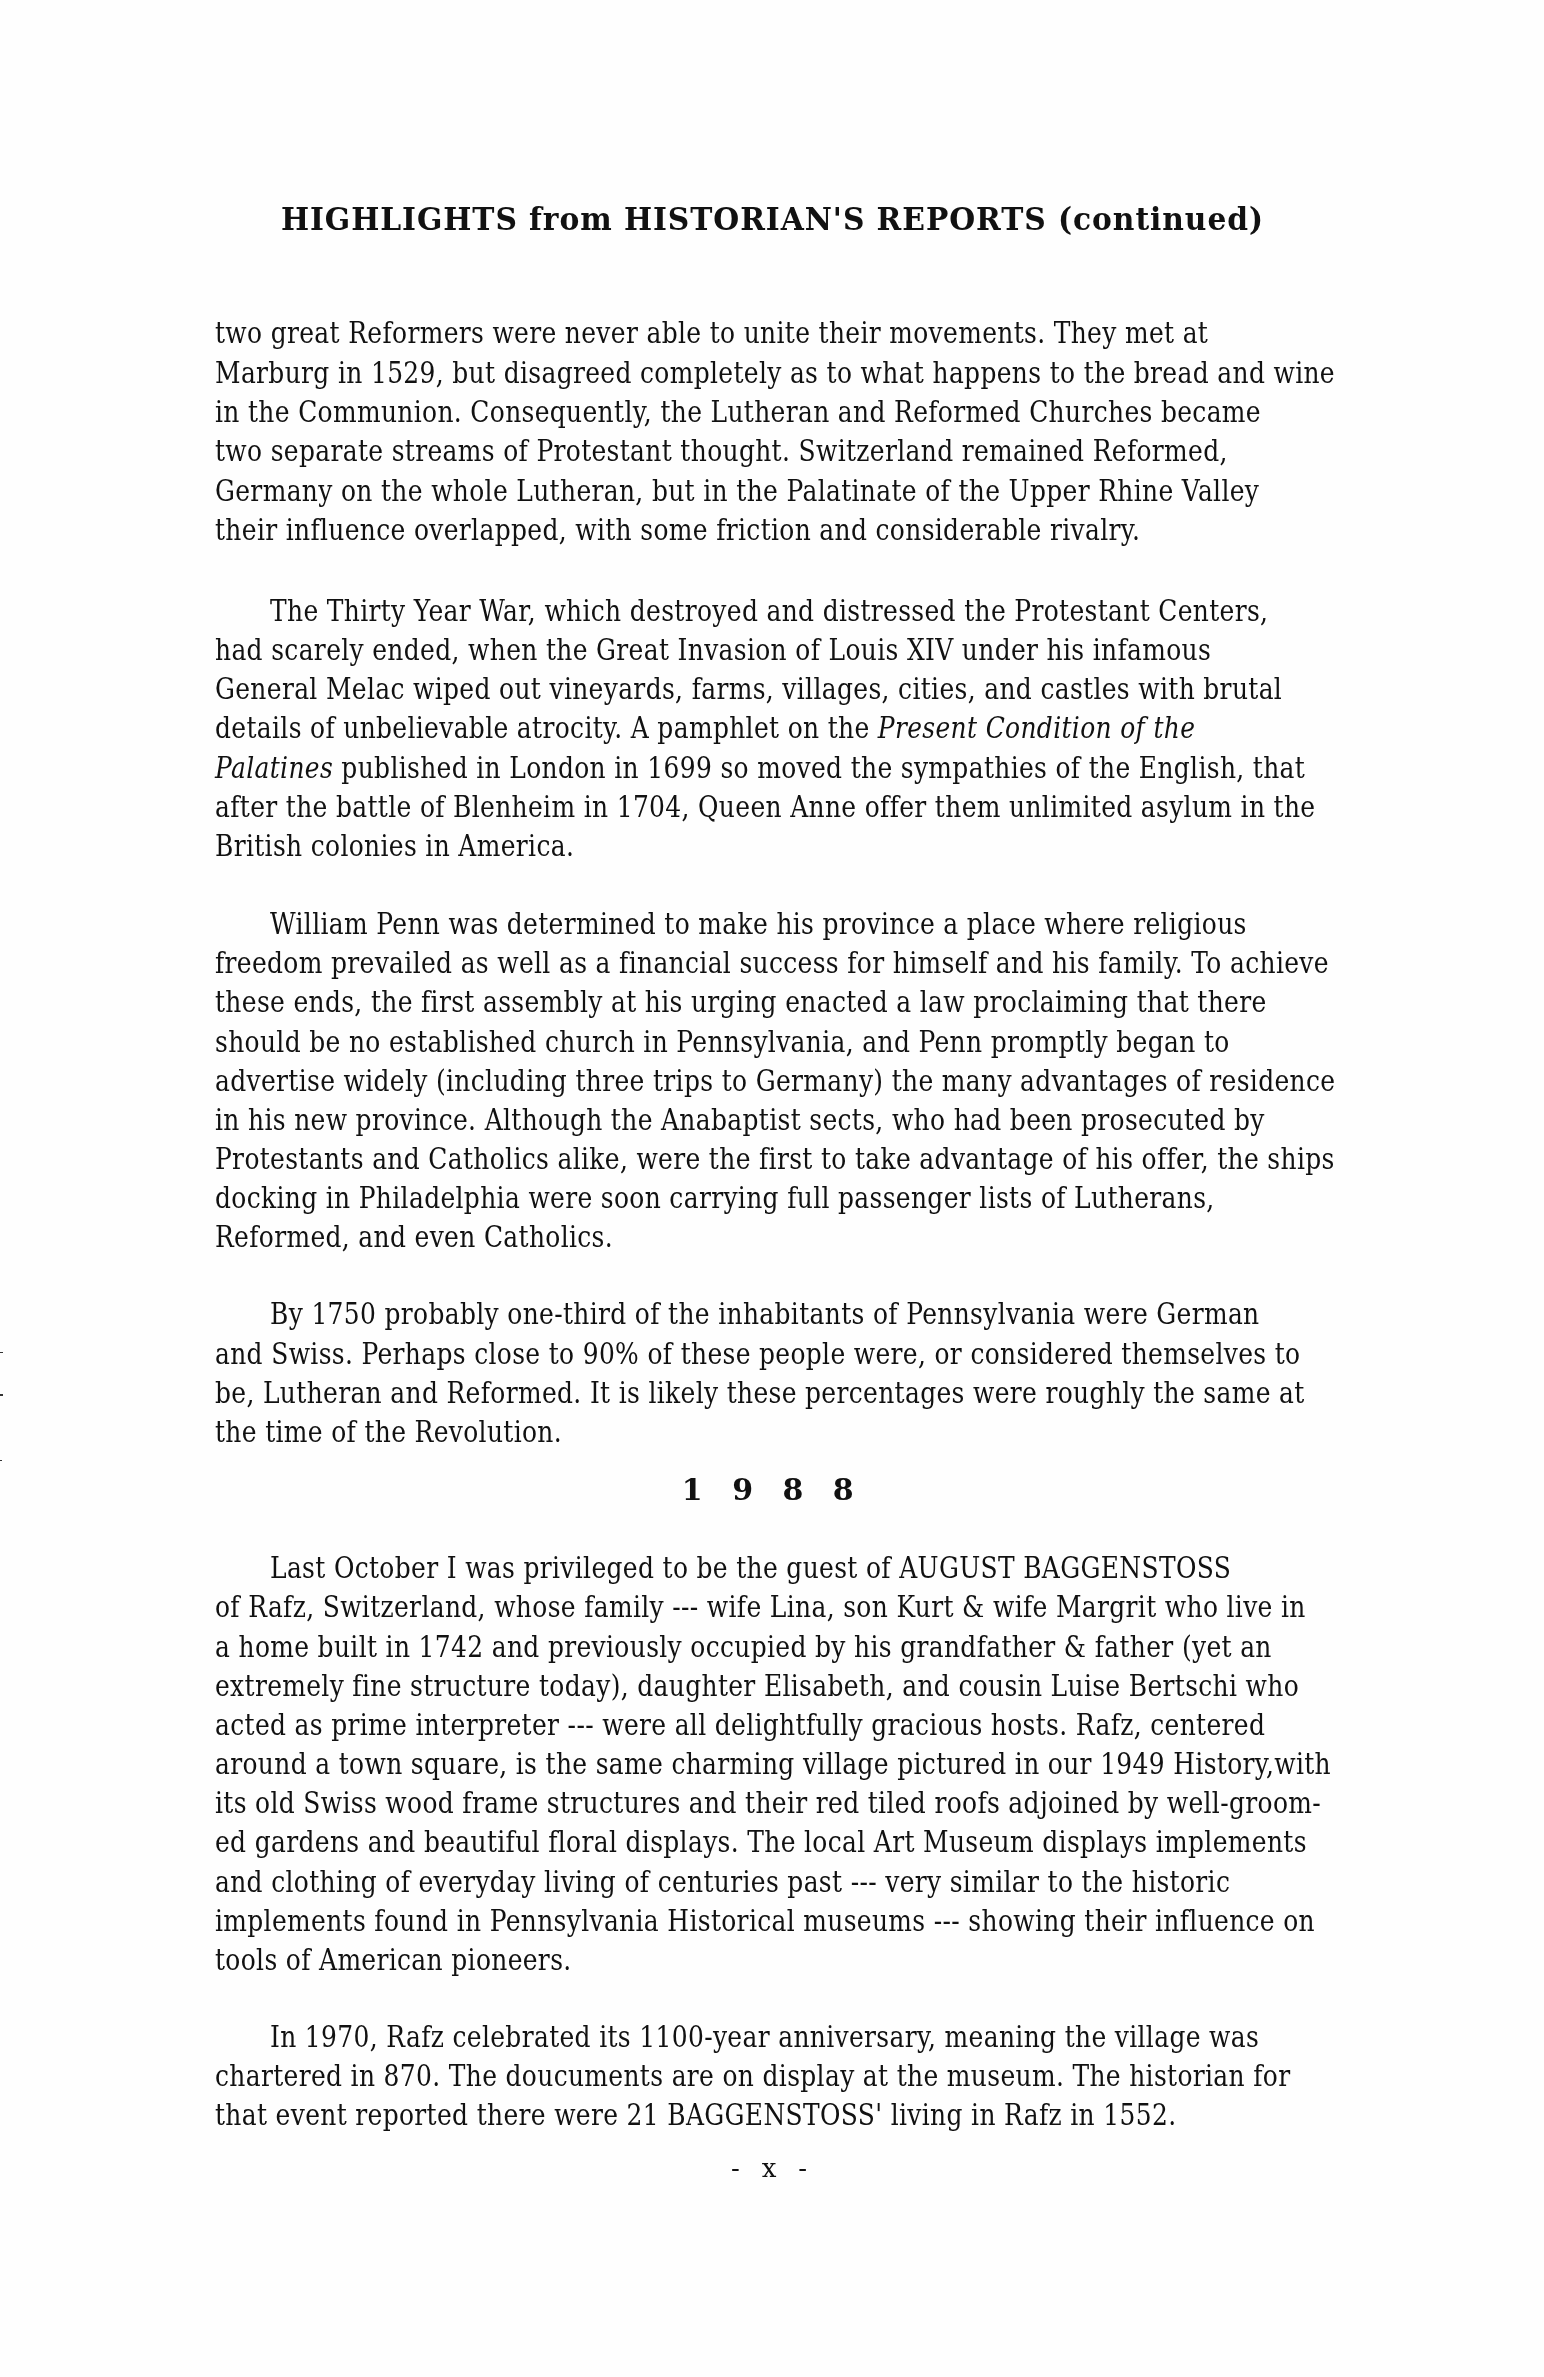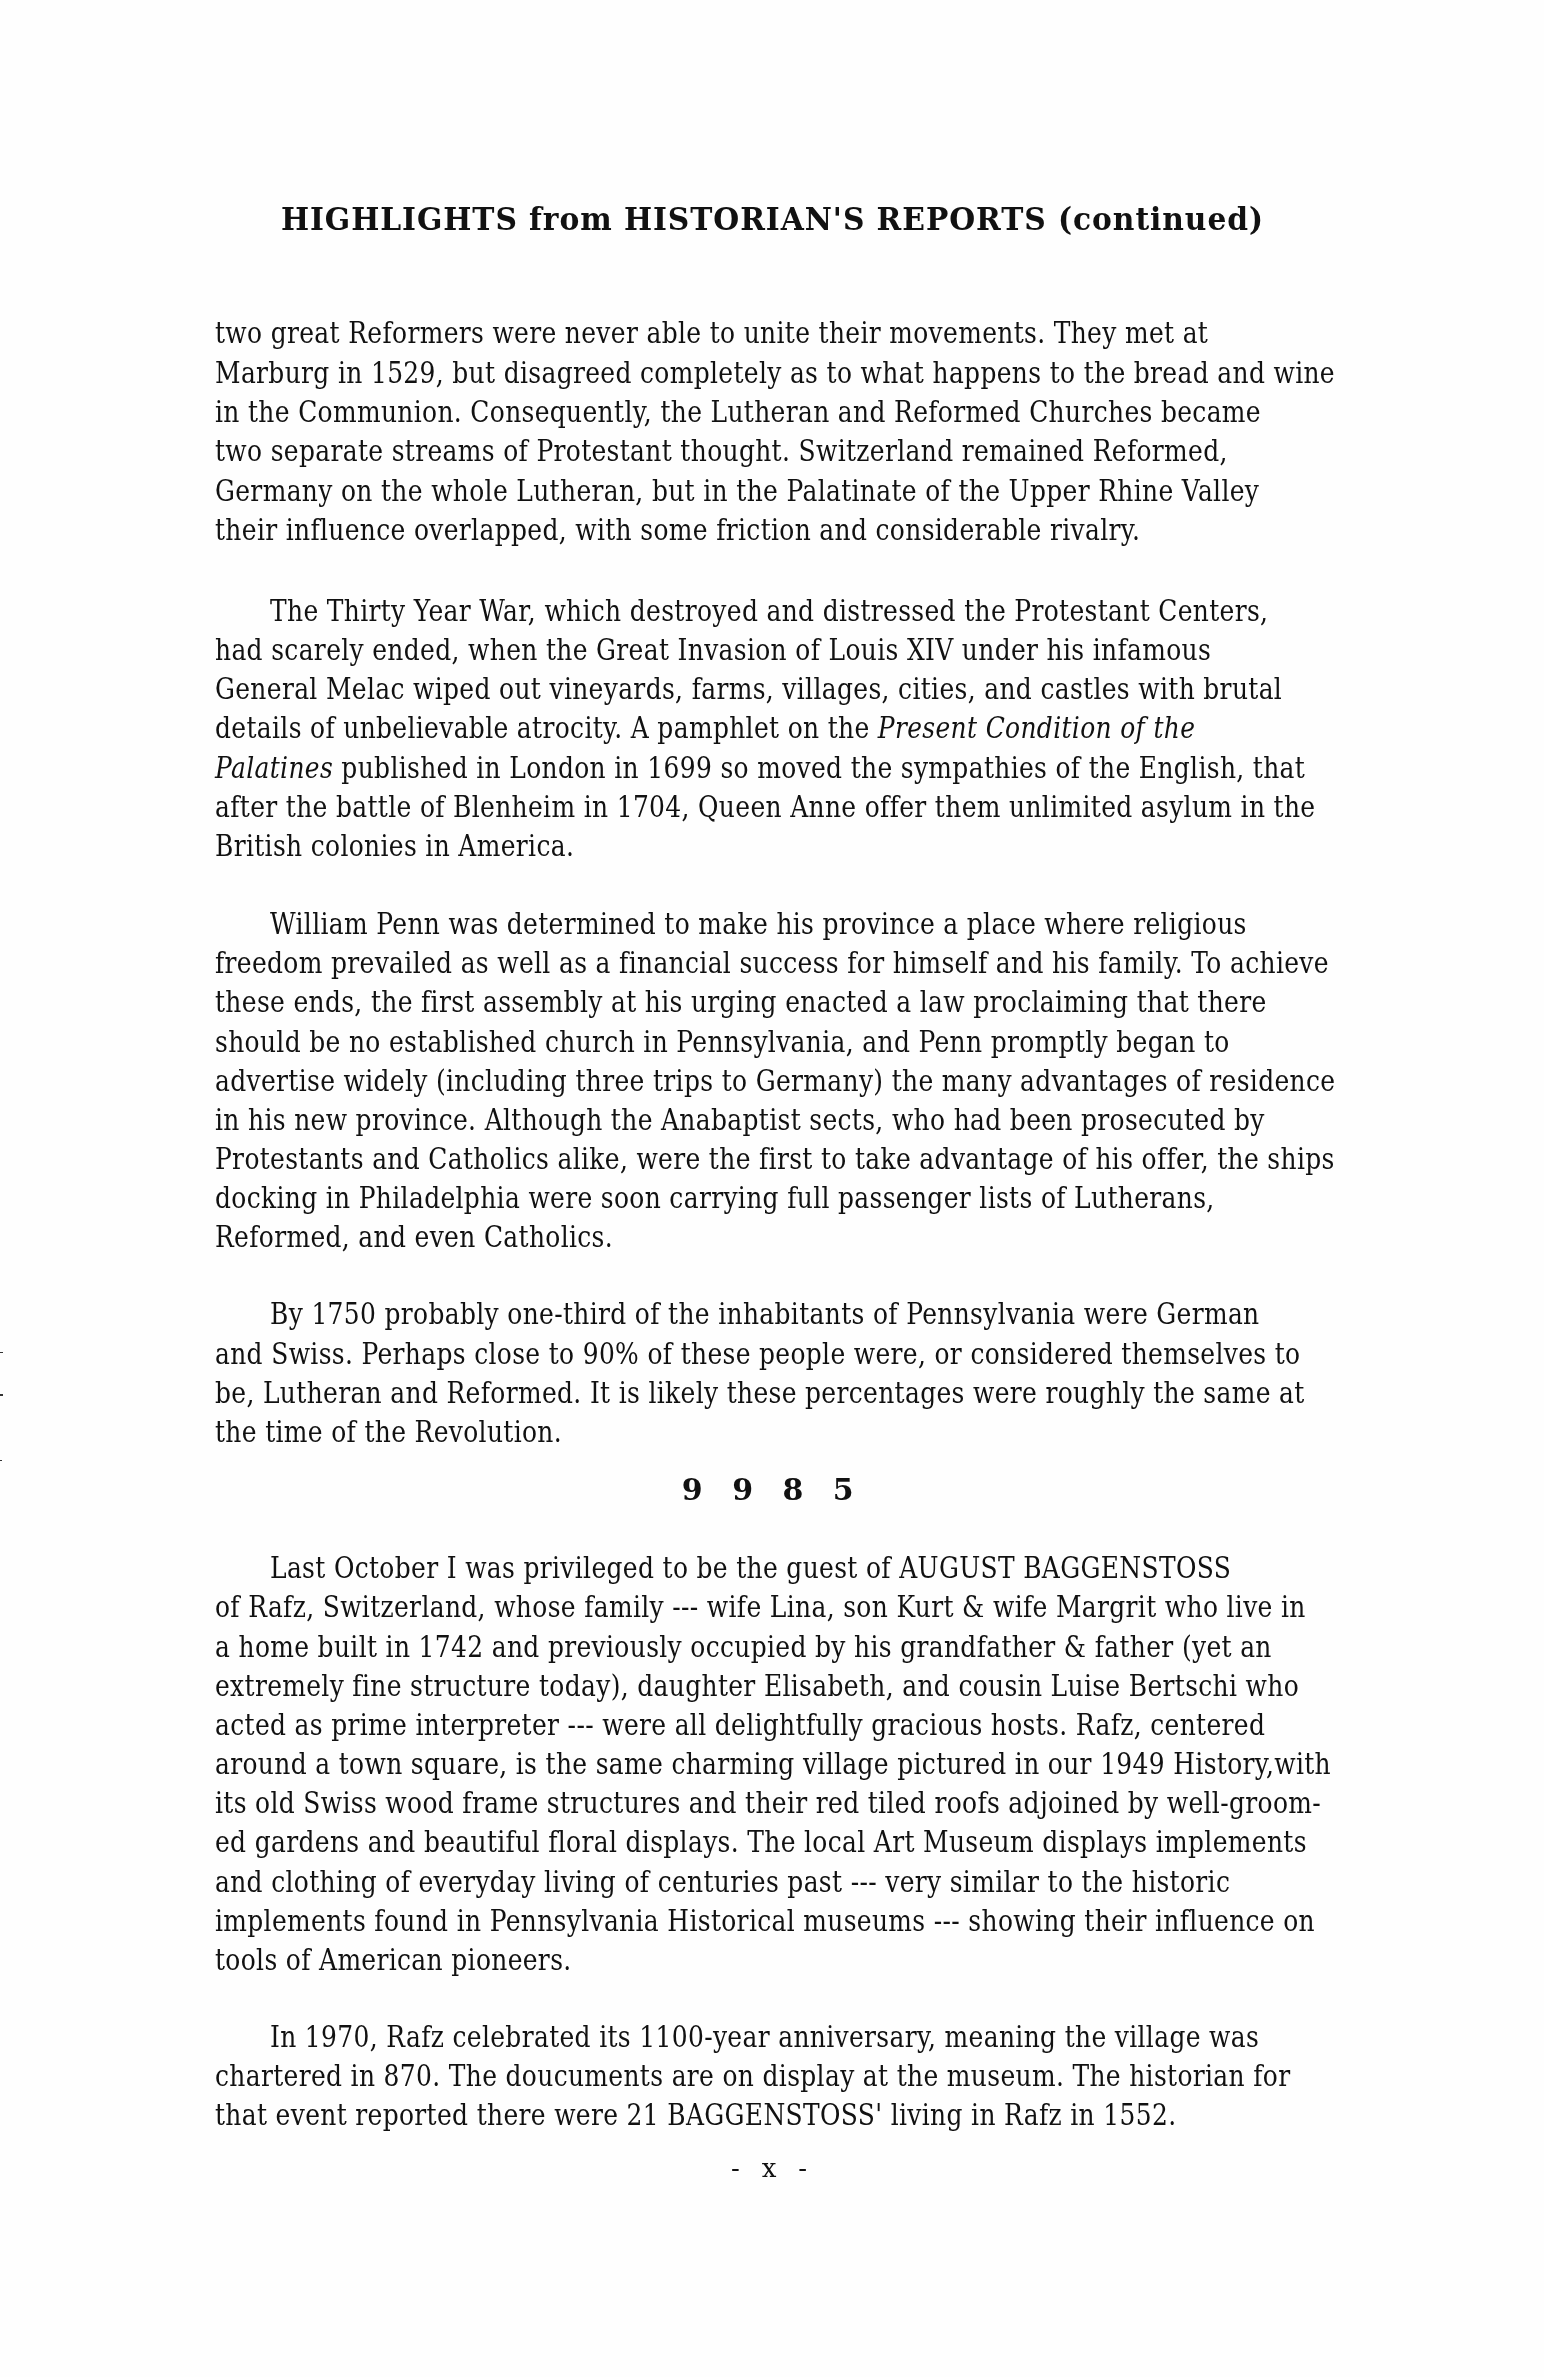--- a/index.html
+++ b/index.html
@@ -76,21 +76,21 @@
     <div class="line" style="top:1219px">Reformed, and even Catholics.</div>
   </div>
 
   <div class="block">
     <div class="line indent" style="top:1296px">By 1750 probably one-third of the inhabitants of Pennsylvania were German</div>
     <div class="line" style="top:1336px">and Swiss.  Perhaps close to 90% of these people were, or considered themselves to</div>
     <div class="line" style="top:1375px">be, Lutheran and Reformed.  It is likely these percentages were roughly the same at</div>
     <div class="line" style="top:1414px">the time of the Revolution.</div>
   </div>
 
-  <div class="year">9 9 8 5</div>
+  <div class="year">1 9 8 8</div>
 
   <div class="block">
     <div class="line indent" style="top:1550px">Last October I was privileged to be the guest of AUGUST  BAGGENSTOSS</div>
     <div class="line" style="top:1589px">of Rafz, Switzerland, whose family --- wife Lina, son Kurt &amp; wife Margrit who live in</div>
     <div class="line" style="top:1629px">a home built in 1742 and previously occupied by his grandfather &amp; father (yet an</div>
     <div class="line" style="top:1668px">extremely fine structure today), daughter Elisabeth, and cousin Luise Bertschi  who</div>
     <div class="line" style="top:1707px">acted as prime interpreter --- were all delightfully gracious hosts.  Rafz, centered</div>
     <div class="line" style="top:1746px">around a town square, is the same charming village pictured in our 1949 History,with</div>
     <div class="line" style="top:1785px">its old Swiss wood frame structures and their red tiled roofs adjoined by well-groom-</div>
     <div class="line" style="top:1824px">ed gardens and beautiful floral displays.  The local Art Museum displays implements</div>

